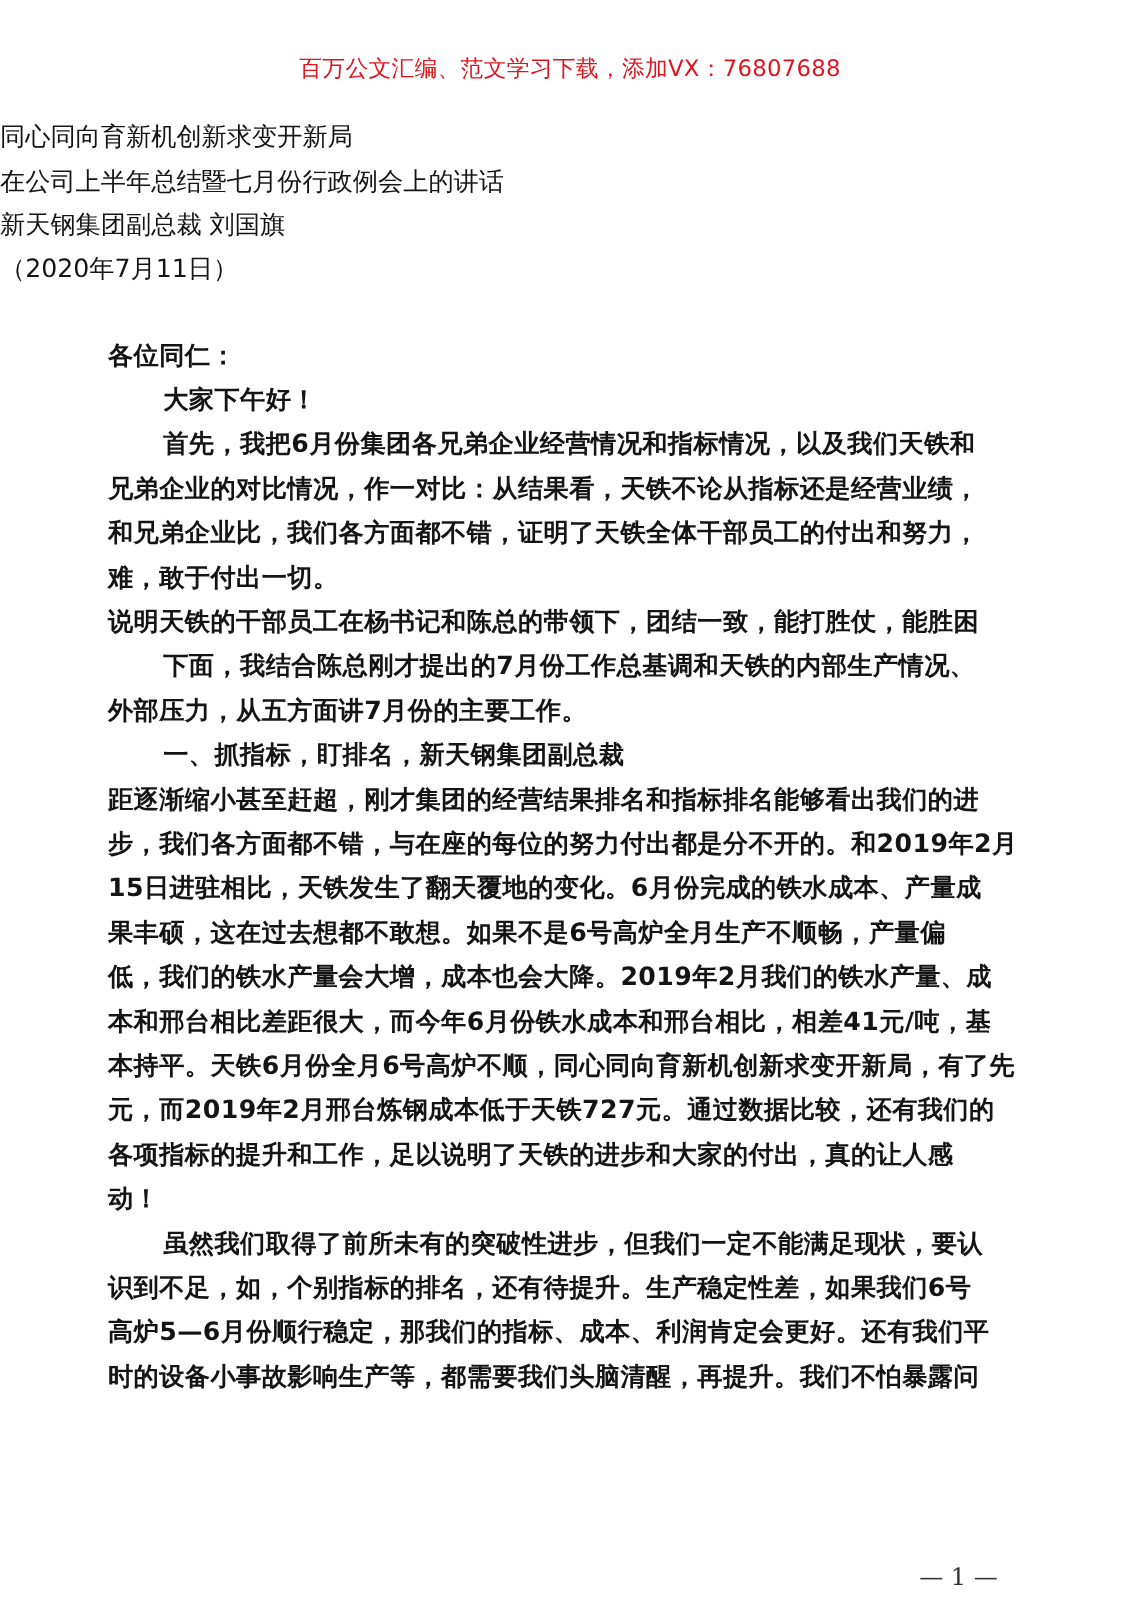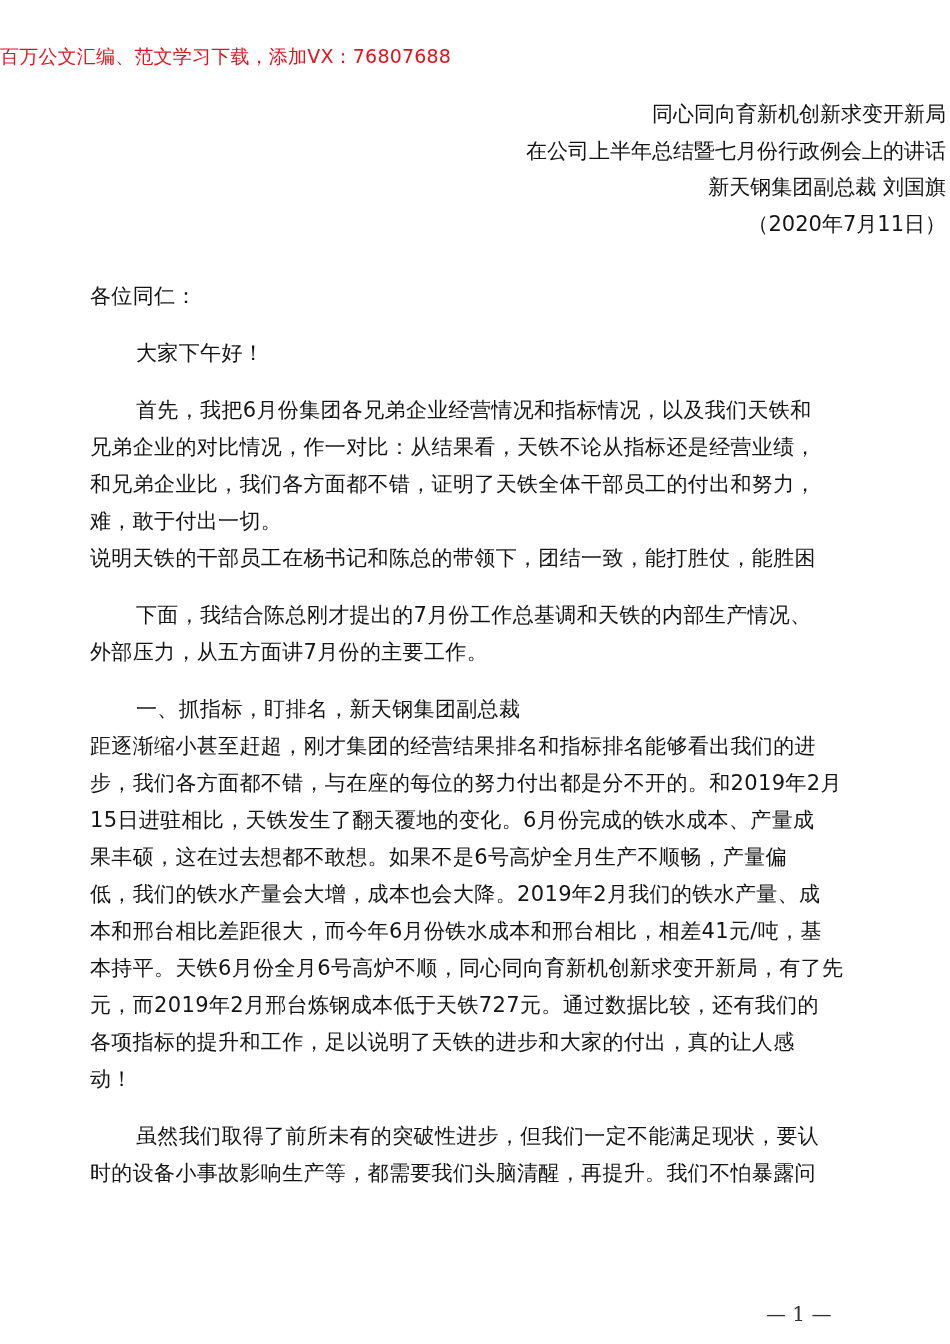--- a/index.html
+++ b/index.html
@@ -1,25 +1,25 @@
 <!DOCTYPE html>
 <html><head>
 <meta charset="utf-8">
 <style>
   html, body { margin: 0; padding: 0; background: #ffffff; }
   body { width: 950px; height: 1344px; position: relative; overflow: hidden;
          font-family: "DejaVu Sans", "Liberation Sans", sans-serif; color: #111; }
-  .watermark { position: absolute; top: 44px; left: 0; width: 950px; text-align: left;
+  .watermark { position: absolute; top: 44px; left: 0; width: 950px; text-align: center;
                font-size: 19px; color: #e0141e; letter-spacing: 0.2px; }
-  .titles { position: absolute; top: 96px; left: 0; width: 946px; text-align: right; }
+  .titles { position: absolute; top: 96px; left: 0; width: 946px; text-align: left; }
   .title-line { font-size: 21px; line-height: 36.5px; height: 36.5px; white-space: nowrap; color: #141414; }
-  .body { position: absolute; top: 278px; left: 90px; width: 780px; }
+  .body { position: absolute; top: 278px; left: 90px; width: 780px; font-weight: bold; }
   .line { font-size: 21px; line-height: 37px; height: 37px; white-space: nowrap; color: #141414;
           letter-spacing: 0.35px; }
-  .indent { padding-left: 46px; margin-top: 20px; }
+  .indent { padding-left: 46px; }
   .page-number { position: absolute; top: 1302px; left: 766px; font-family: "DejaVu Serif", "Liberation Serif", serif;
                  font-size: 20px; color: #333; white-space: nowrap; }
 </style>
 </head>
 <body>
 
 <div class="watermark">百万公文汇编、范文学习下载，添加VX：76807688</div>
 
 <div class="titles">
   <div class="title-line">同心同向育新机创新求变开新局</div>
@@ -43,16 +43,18 @@
     <div class="line">步，我们各方面都不错，与在座的每位的努力付出都是分不开的。和2019年2月</div>
     <div class="line">15日进驻相比，天铁发生了翻天覆地的变化。6月份完成的铁水成本、产量成</div>
     <div class="line">果丰硕，这在过去想都不敢想。如果不是6号高炉全月生产不顺畅，产量偏</div>
     <div class="line">低，我们的铁水产量会大增，成本也会大降。2019年2月我们的铁水产量、成</div>
     <div class="line">本和邢台相比差距很大，而今年6月份铁水成本和邢台相比，相差41元/吨，基</div>
     <div class="line">本持平。天铁6月份全月6号高炉不顺，同心同向育新机创新求变开新局，有了先</div>
     <div class="line">元，而2019年2月邢台炼钢成本低于天铁727元。通过数据比较，还有我们的</div>
     <div class="line">各项指标的提升和工作，足以说明了天铁的进步和大家的付出，真的让人感</div>
     <div class="line">动！</div>
     <div class="line indent">虽然我们取得了前所未有的突破性进步，但我们一定不能满足现状，要认</div>
+    <div class="line">识到不足，如，个别指标的排名，还有待提升。生产稳定性差，如果我们6号</div>
+    <div class="line">高炉5—6月份顺行稳定，那我们的指标、成本、利润肯定会更好。还有我们平</div>
     <div class="line">时的设备小事故影响生产等，都需要我们头脑清醒，再提升。我们不怕暴露问</div>
   </div>
 
 <div class="page-number">— 1 —</div>
 
 </body></html>

